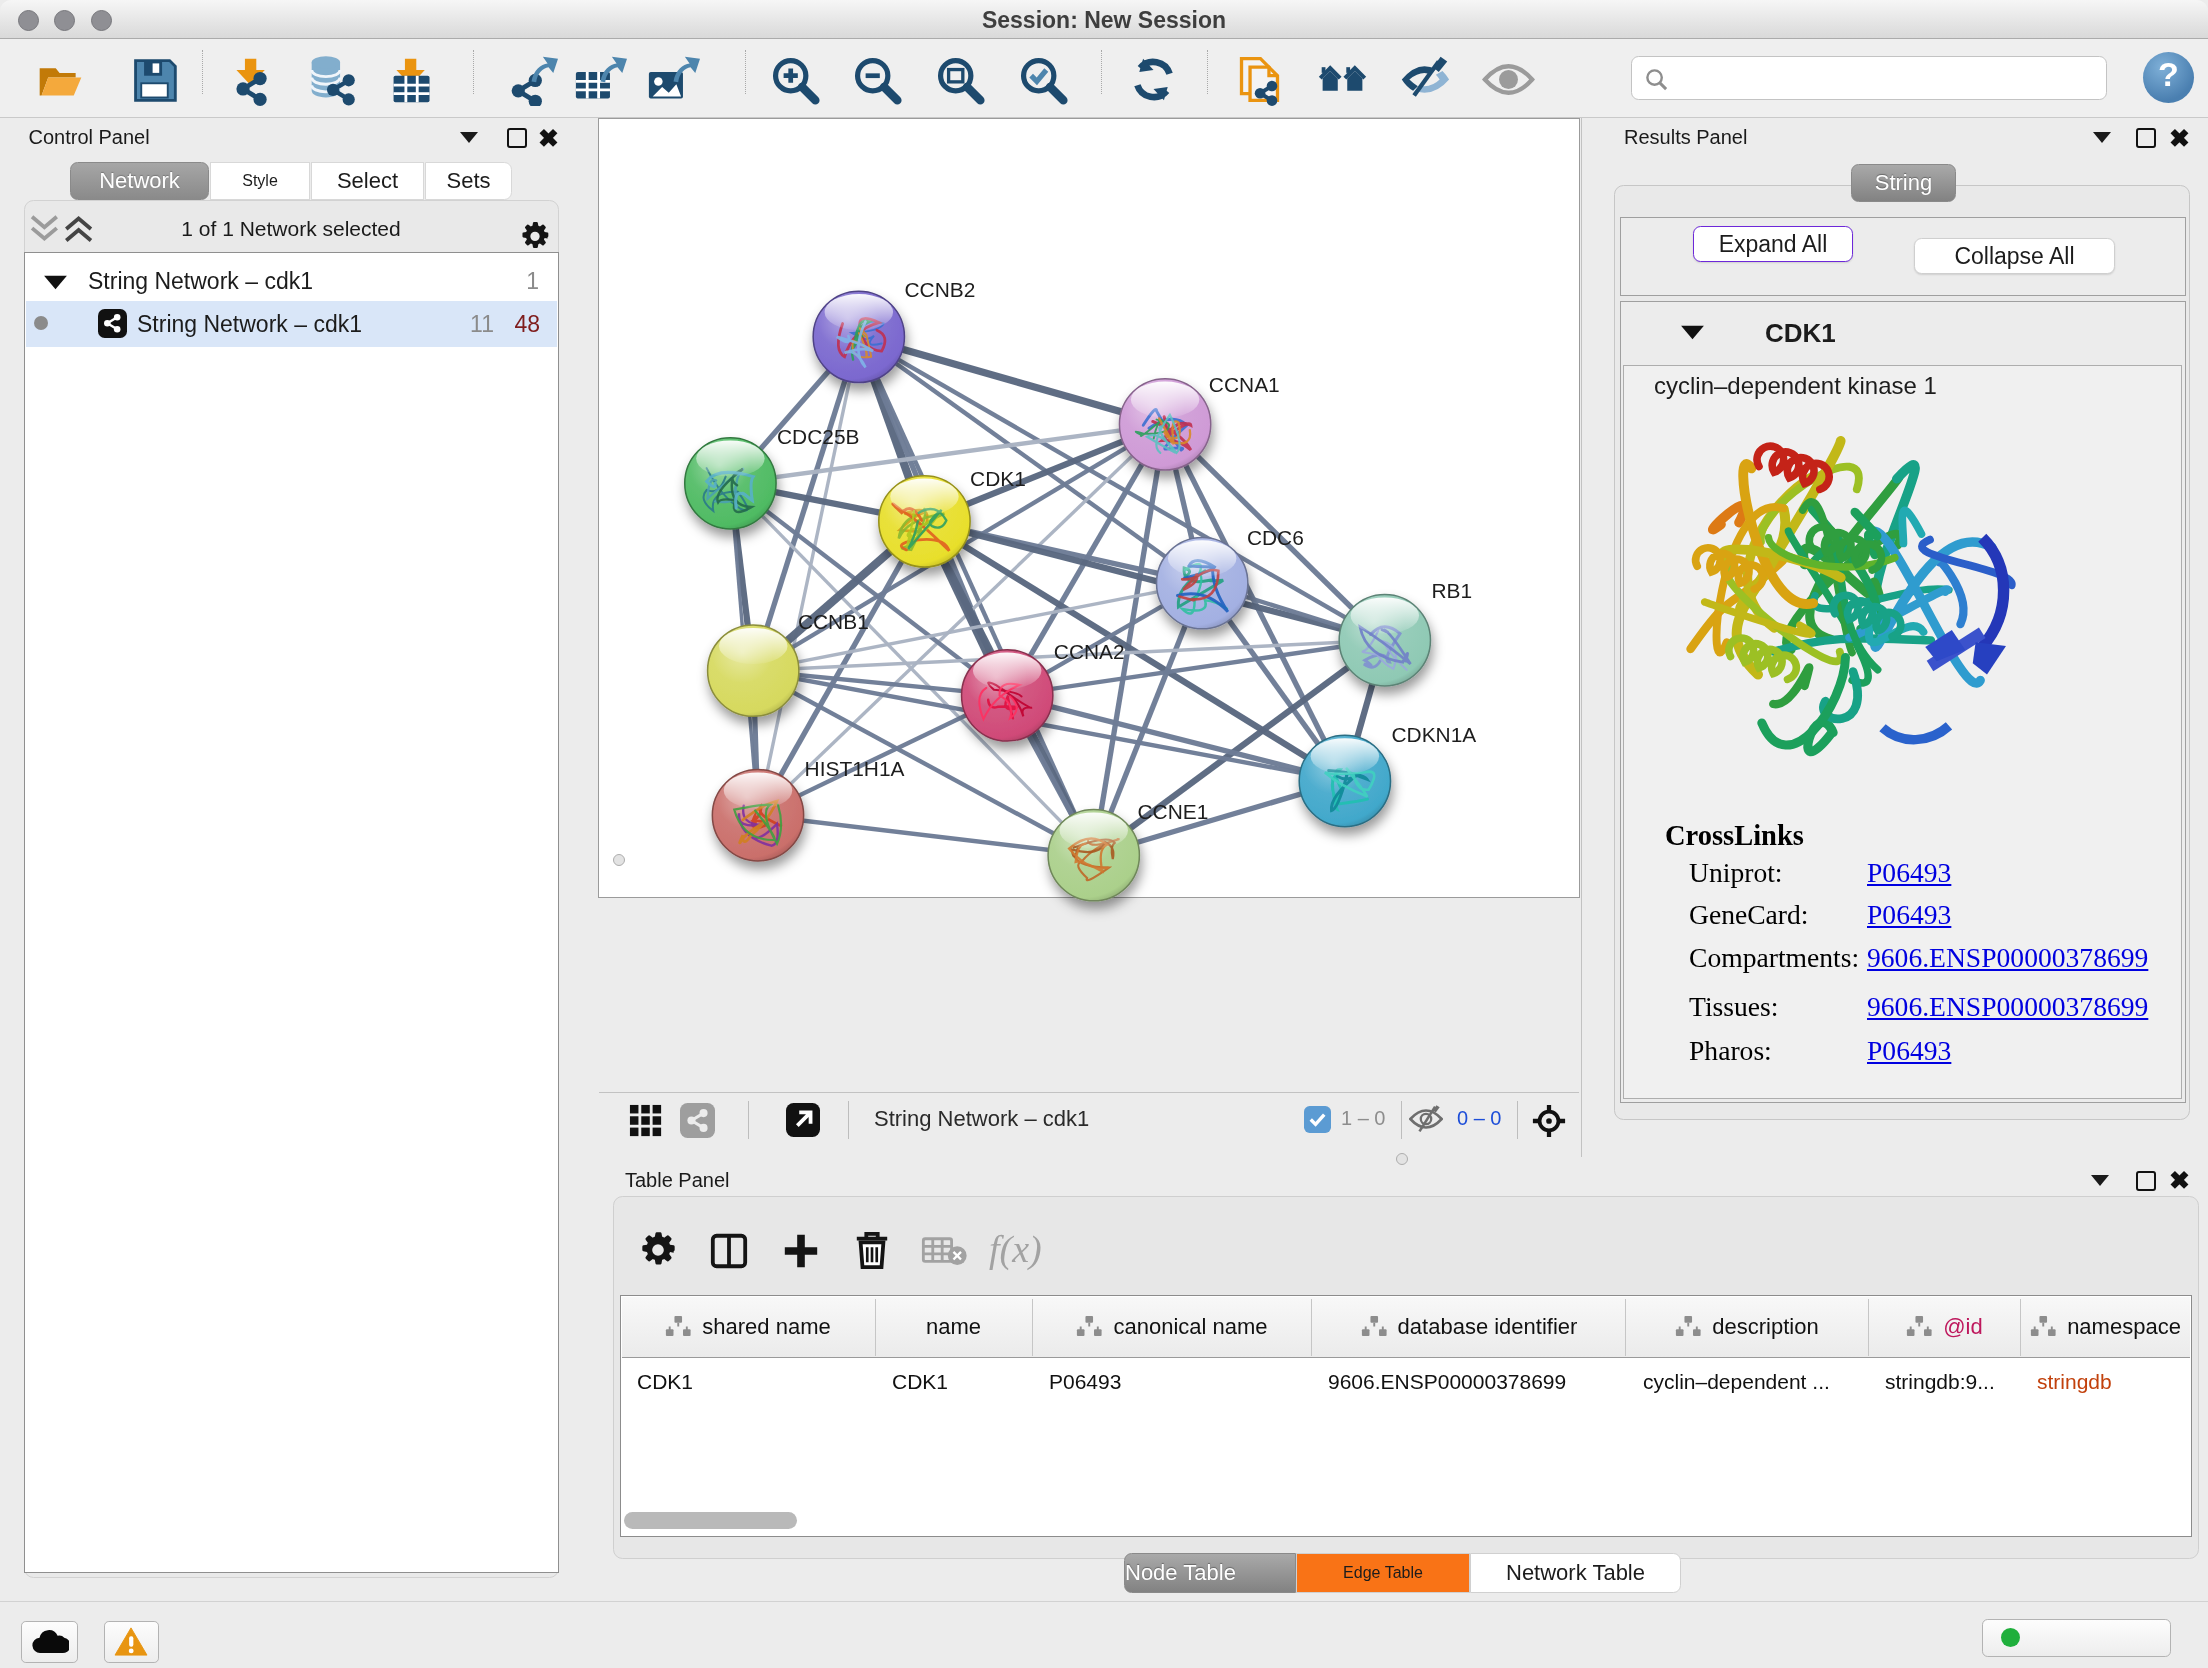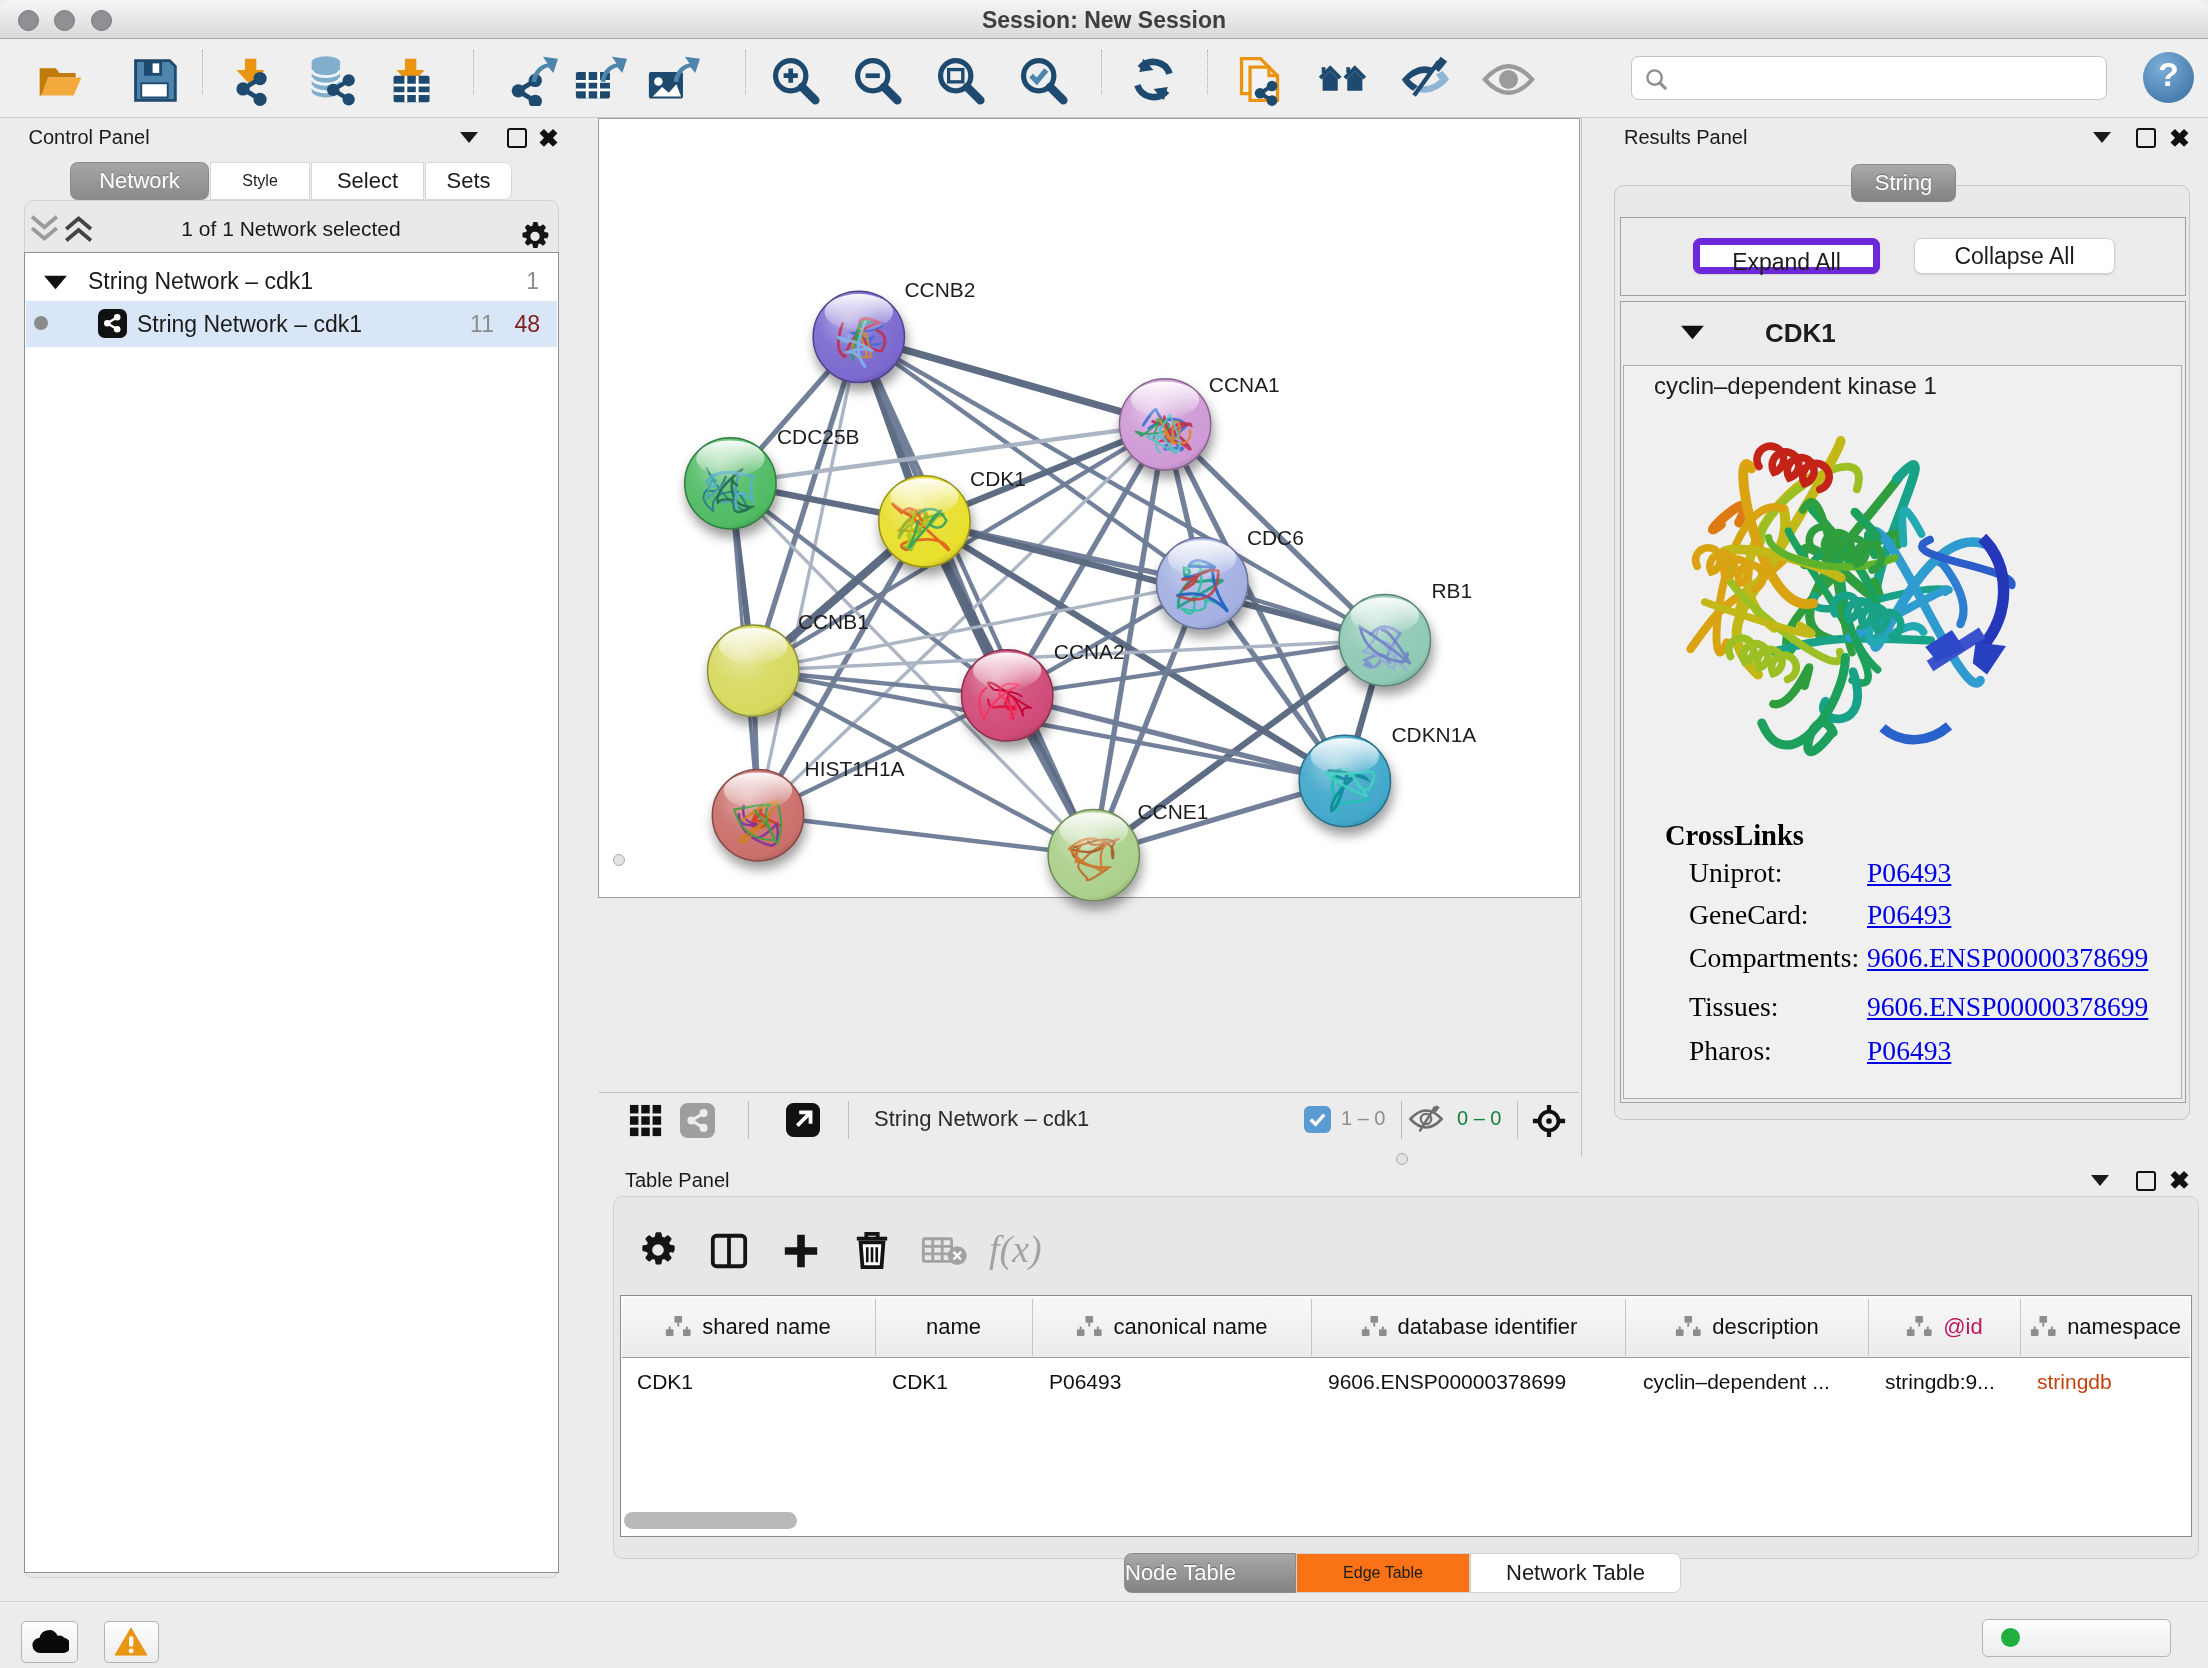--- a/index.html
+++ b/index.html
@@ -544,41 +544,41 @@
         <path d="M7 14l5 5 9-10" stroke="#fff" stroke-width="3.5" fill="none"></path>
       </svg>
 <div class="abs" style="left:742px;top:14.3px;font-size:20px;color:#8d8d8d">1 – 0</div>
 <div class="abs" style="left:802px;top:7.6px;height:38px;border-left:1px solid #bdbdbd"></div>
 <svg class="abs" style="left:810px;top:11.4px" width="34" height="30" viewBox="0 0 52 46">
         <path d="M2 23q12-13 24-13t24 13q-12 13-24 13T2 23z" fill="none" stroke="#6e6e6e" stroke-width="4"></path>
         <circle cx="26" cy="23" r="8" fill="none" stroke="#6e6e6e" stroke-width="3.5"></circle>
         <path d="M40 4 16 42" stroke="#6e6e6e" stroke-width="4"></path>
         <path d="M42 2l5 3-6 8-4-3z" fill="#6e6e6e"></path>
       </svg>
-<div class="abs" style="left:858px;top:14.3px;font-size:20px;color:#15803d">0 – 0</div>
+<div class="abs" style="left:858px;top:14.3px;font-size:20px;color:#1d4ed8">0 – 0</div>
 <div class="abs" style="left:918px;top:7.6px;height:38px;border-left:1px solid #bdbdbd"></div>
 <svg class="abs" style="left:932px;top:9.5px" width="36" height="36" viewBox="0 0 38 38">
         <circle cx="19" cy="19" r="10" fill="none" stroke="#111" stroke-width="4"></circle>
         <path d="M19 2v8M19 28v8M2 19h8M28 19h8" stroke="#111" stroke-width="4.5"></path>
         <circle cx="19" cy="19" r="3" fill="#111"></circle>
       </svg>
 </div>
   </div>
 <div class="abs" style="left:613px;top:854px;width:12.4px;height:12.4px;border-radius:50%;background:#e3e3e3;border:1px solid #adadad"></div>
 <div class="abs" style="left:1585px;top:625px;width:12.4px;height:12.4px;border-radius:50%;background:#e3e3e3;border:1px solid #adadad"></div>
 <div class="abs" style="left:1396px;top:1153px;width:12.4px;height:12.4px;border-radius:50%;background:#e3e3e3;border:1px solid #adadad"></div>
 <div class="abs" style="left:1581px;top:118px;width:628px;height:1039px;background:#ececec;border-left:1px solid #c2c2c2"></div>
 <div class="abs pht" style="left:1624px;top:126px">Results Panel</div>
 <div class="abs tri" style="left:2093px;top:132px"></div>
 <div class="abs sq" style="left:2136px;top:128px"></div>
 <div class="abs xx" style="left:2169px;top:126px">✖</div>
 <div class="abs" style="left:1614px;top:185px;width:576px;height:935px;background:#e9e9e9;border:1px solid #c6c6c6;border-radius:9.5px"></div>
 <div class="abs" style="left:1851px;top:164px;width:105px;height:38px;background:linear-gradient(#a9a9a9,#828282);border:1px solid #8a8a8a;border-radius:7.6px;color:#fff;font-size:22px;text-align:center;line-height:36px;text-shadow:0 -1px 1px #666">String</div>
 <div class="abs" style="left:1620px;top:217px;width:566px;height:79px;background:#ececec;border:1px solid #9f9f9f"></div>
-<div class="abs" style="left:1693px;top:238px;width:187px;height:36px;background:#fff;border:7px solid #6d28d9;border-radius:7.6px;font-size:23px;text-align:center;line-height:34px;box-shadow:0 1px 1.9px rgba(0,0,0,0.12)">Expand All</div>
+<div class="abs" style="left:1693px;top:226px;width:160px;height:36px;background:#fff;border:1px solid #6d28d9;border-radius:7.6px;font-size:23px;text-align:center;line-height:34px;box-shadow:0 1px 1.9px rgba(0,0,0,0.12)">Expand All</div>
 <div class="abs" style="left:1914px;top:238px;width:201px;height:36px;background:#fff;border:1px solid #cfcfcf;border-radius:7.6px;font-size:23px;text-align:center;line-height:34px;box-shadow:0 1px 1.9px rgba(0,0,0,0.12)">Collapse All</div>
 <div class="abs" style="left:1620px;top:301px;width:566px;height:802px;background:#ececec;border:1px solid #9f9f9f"></div>
 <svg class="abs" style="left:1679px;top:323px" width="27" height="19" viewBox="0 0 28 20">
     <path d="M2 3h24L14 17z" fill="#111"></path>
   </svg>
 <div class="abs" style="left:1765px;top:318px;font-size:26px;font-weight:bold">CDK1</div>
 <div class="abs" style="left:1623px;top:365px;width:559px;height:734px;background:#f0f0f0;border:1px solid #adadad"></div>
 <div class="abs" style="left:1654px;top:372px;font-size:24px">cyclin–dependent kinase 1</div>
 <svg class="abs" style="left:1645px;top:414px" width="399" height="352" viewBox="0 0 420 370">
     <path d="M196 237 C127 219 235 111 267 67" fill="none" stroke="#2f9e3f" stroke-width="9.6" stroke-linecap="round"></path>

